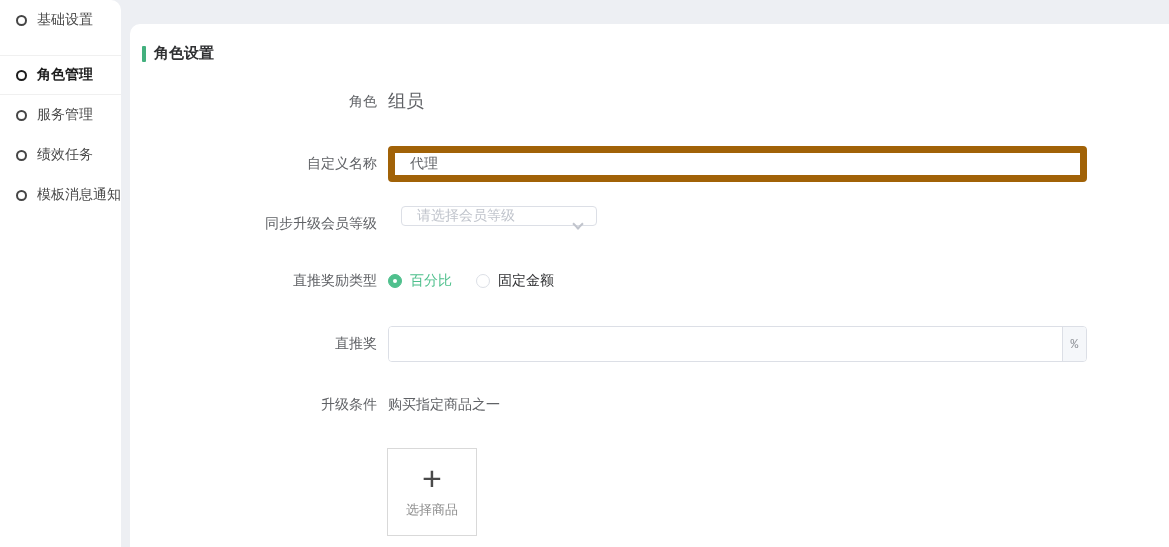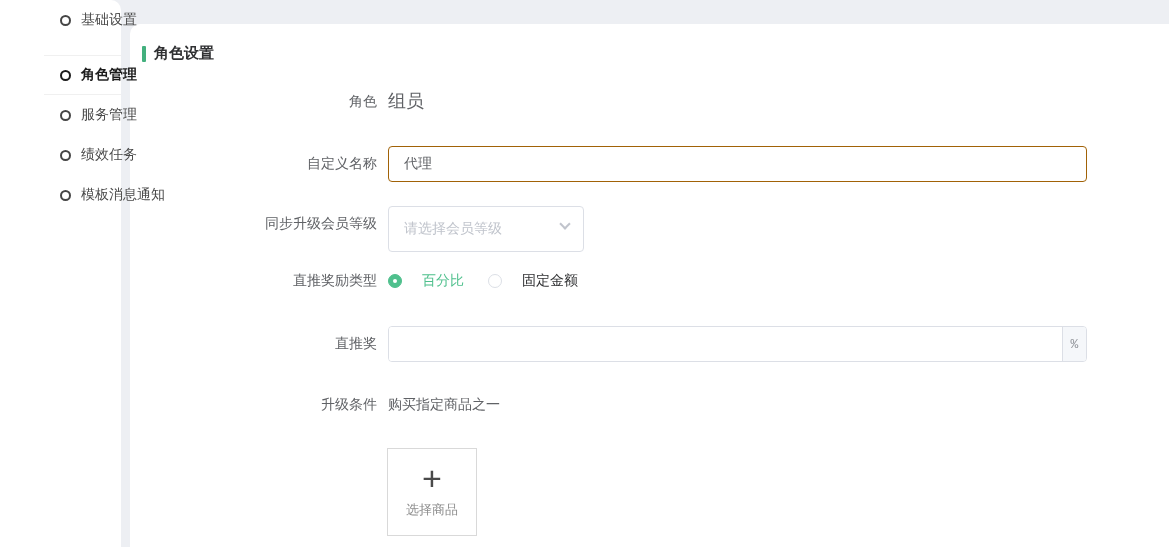--- a/index.html
+++ b/index.html
@@ -10,21 +10,20 @@
     position:relative;
   }
 
   
   .sidebar {
     position:absolute; left:0; top:0;
     width:121px; height:547px;
     background:#ffffff;
     border-top-right-radius:10px;
     z-index:2;
-    padding-left:44px;
   }
   .side-item {
     height:40px;
     display:flex; align-items:center;
     padding-left:16px; gap:10px;
     font-size:14px; color:#4a4a4a;
     cursor:pointer;
     white-space:nowrap;
   }
   .side-item .circle-icon {
@@ -70,31 +69,31 @@
   .form-control { position:absolute; left:258px; top:0; }
 
   .row-role        { top:64px;  height:28px; }
   .row-role .form-label { line-height:28px; }
   .role-value { font-size:18px; color:#606266; line-height:28px; }
 
   .row-name        { top:122px; height:36px; }
   .row-name .form-label { line-height:36px; }
   .text-input {
     width:699px; height:36px;
-    border:1px solid #a16207; border-radius:4px;
+    border:7px solid #a16207; border-radius:4px;
     padding:0 15px; font-size:14px; color:#606266;
     outline:none; background:#fff;
     font-family:inherit;
   }
   .text-input::placeholder { color:#c0c4cc; }
 
-  .row-sync        { top:182px; height:36px; }
+  .row-sync        { top:182px; height:36px;padding-left:13px; }
   .row-sync .form-label { line-height:36px; }
   .select-box {
-    width:196px; height:46px;
+    width:196px; height:20px;
     border:1px solid #dcdfe6; border-radius:4px;
     display:flex; align-items:center;
     padding:0 30px 0 15px;
     font-size:14px; color:#c0c4cc;
     position:relative; cursor:pointer; background:#fff;
     white-space:nowrap;
   }
   .chevron-down {
     position:absolute; right:14px; top:13px;
     width:8px; height:8px;
@@ -112,21 +111,21 @@
     width:14px; height:14px; border-radius:50%; flex:none;
     position:relative;
   }
   .radio-dot.checked { background:#4fc08d; border:1px solid #4fc08d; }
   .radio-dot.checked::after {
     content:""; position:absolute;
     left:4px; top:4px; width:4px; height:4px;
     border-radius:50%; background:#fff;
   }
   .radio-dot.unchecked { background:#fff; border:1px solid #dcdfe6; }
-  .radio-label { margin-left:20px; font-size:14px; }
+  .radio-label { margin-left:8px; font-size:14px; }
   .radio-label.checked { color:#4fc08d; }
   .radio-label.unchecked { color:#303133; }
 
   .row-reward      { top:302px; height:36px;border-radius:18px; }
   .row-reward .form-label { line-height:36px; }
   .input-group {
     display:flex; width:699px; height:36px;
     border:1px solid #dcdfe6; border-radius:4px;
     overflow:hidden; background:#fff;
   }

